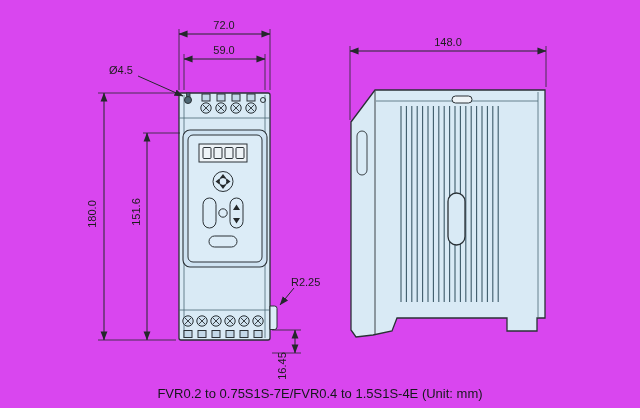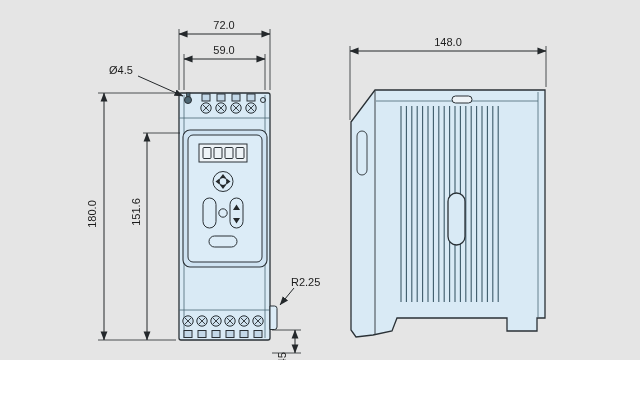--- a/index.html
+++ b/index.html
@@ -1,18 +1,18 @@
 <!DOCTYPE html>
 <html><head>
 <meta charset="utf-8">
 <style>
   html,body{margin:0;padding:0;}
   #stage{
-    position:relative;width:640px;height:360px;
-    background:#e5e5e5;overflow:hidden;
+    position:relative;width:640px;height:408px;
+    background:#d946ef;overflow:hidden;
     font-family:"Liberation Sans",sans-serif;
   }
   svg{position:absolute;top:0;left:0;display:block;}
   .dim-label{font-size:11px;fill:#1c1c1c;font-family:"Liberation Sans",sans-serif;}
   .caption{
     position:absolute;left:0;top:386px;width:100%;
     text-align:center;font-size:13px;color:#15181a;
   }
   .outline{fill:#d9eaf5;stroke:#2a3136;stroke-width:1.3;}
   .part{fill:#dcecf7;stroke:#2a3136;stroke-width:1;}
@@ -193,14 +193,15 @@
     <g>
       <line x1="350" y1="46" x2="350" y2="120" class="el"></line>
       <line x1="546" y1="46" x2="546" y2="87" class="el"></line>
       <line x1="350" y1="51" x2="546" y2="51" class="dl" marker-start="url(#arrow)" marker-end="url(#arrow)"></line>
       <text x="448" y="46" text-anchor="middle" class="dim-label">148.0</text>
     </g>
 
   </g>
 </svg>
 
+<div class="caption">FVR0.2 to 0.75S1S-7E/FVR0.4 to 1.5S1S-4E (Unit: mm)</div>
 
 </div>
 
 </body></html>

